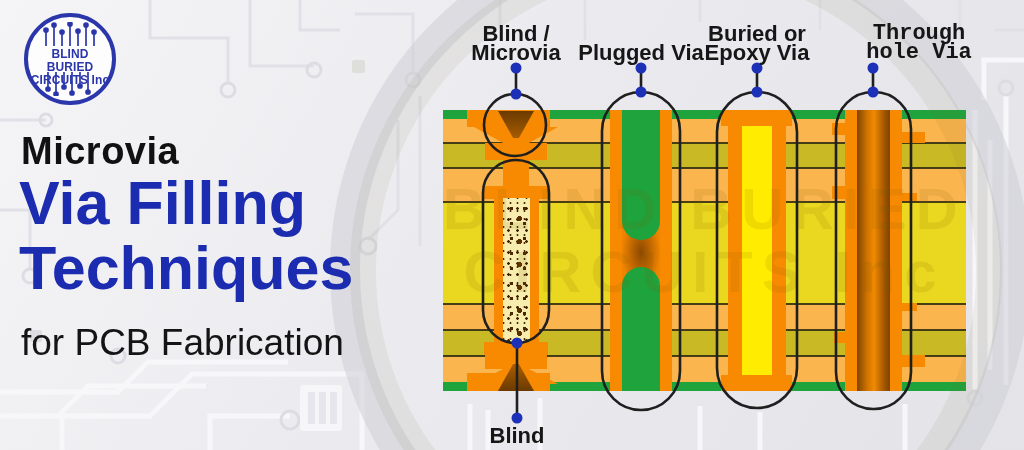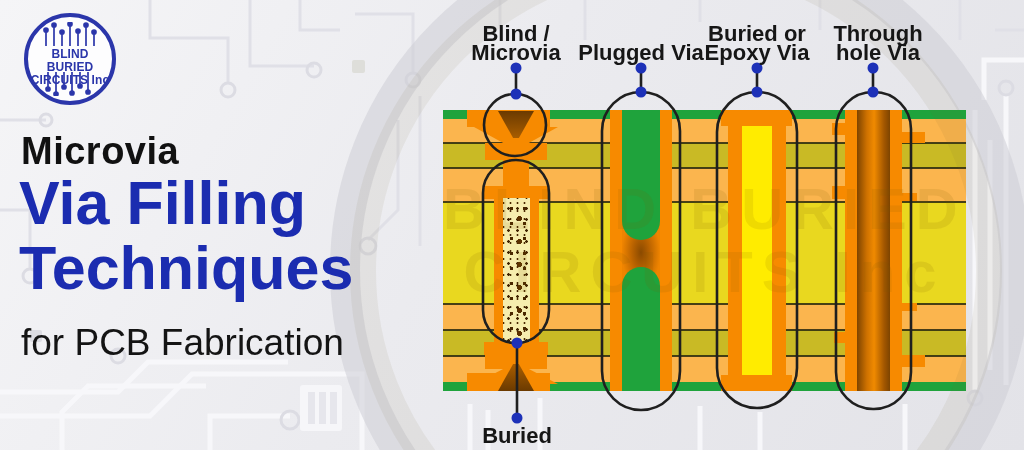--- a/index.html
+++ b/index.html
@@ -257,21 +257,21 @@
     <div>Blind /</div>
     <div>Microvia</div>
   </div>
   <div class="abs lbl" style="left:641px;top:43px;">
     <div>Plugged Via</div>
   </div>
   <div class="abs lbl" style="left:757px;top:24px;">
     <div>Buried or</div>
     <div>Epoxy Via</div>
   </div>
-  <div class="abs lbl" style="left:878px;top:24px;">
+  <div class="abs lbl" style="left:919px;top:24px;font-family:Liberation Mono, monospace;">
     <div>Through</div>
     <div>hole Via</div>
   </div>
   <div class="abs lbl" style="left:517px;top:426px;">
-    <div>Buried</div>
+    <div>Blind</div>
   </div>
 
 </div>
 
 </body></html>

